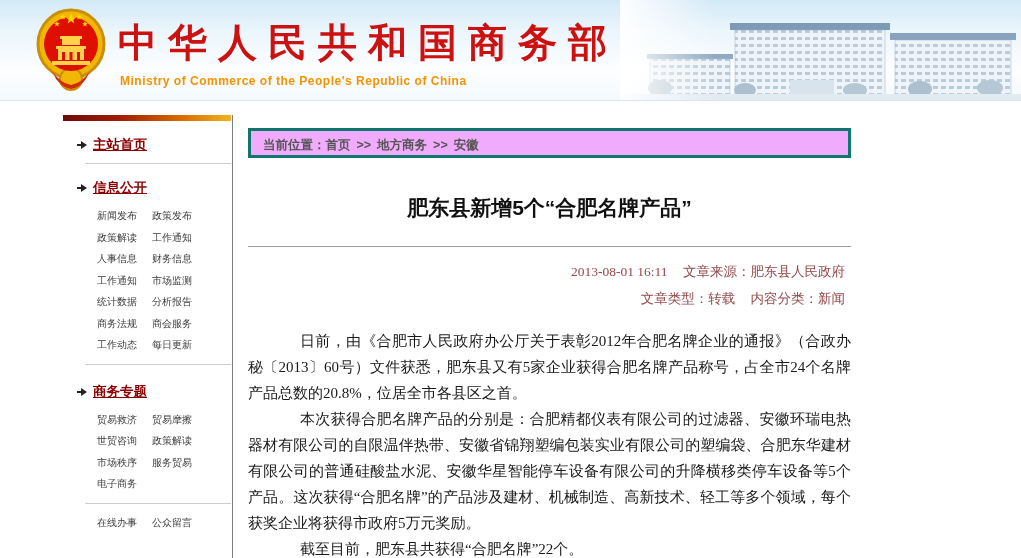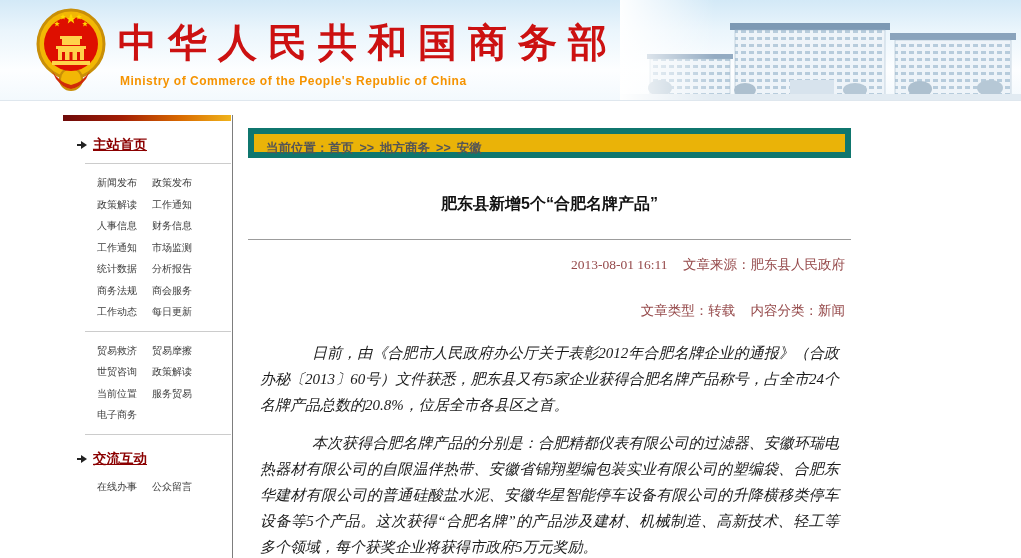--- a/index.html
+++ b/index.html
@@ -46,41 +46,41 @@
     font-size:10px; color:#3c3c3c;
   }
   .side-grid span { line-height:21.5px; white-space:nowrap; cursor:pointer; }
   .side-head.mt18 { margin-top:18px; }
 
   .side-vline { position:absolute; left:232px; top:115px; width:1px; height:443px; background:#7d7d7d; }
 
   
   .content { position:absolute; left:248px; top:128px; width:603px; }
   .breadcrumb {
-    height:30px; background:#eab308; border:6px solid #0f766e;
+    height:30px; background:#f0abfc; border:3px solid #0f766e;
     line-height:28px; padding-left:12px;
     font-size:12.5px; font-weight:bold; color:#555;
   }
   .breadcrumb a { color:#555; text-decoration:none; cursor:pointer; }
   .breadcrumb .sep { margin:0 6px; }
   .art-title {
     margin-top:36px; text-align:center;
-    font-size:16px; font-weight:bold; color:#111;
+    font-size:21px; font-weight:bold; color:#111;
     font-family:"Liberation Sans", sans-serif;
   }
   .art-div { border:none; border-top:1px solid #9c9c9c; margin-top:24px; }
   .meta { text-align:right; font-size:13.5px; color:#95494a; font-family:"Liberation Serif", serif; }
   .meta-1 { margin-top:16px; }
-  .meta-2 { margin-top:28px; }
+  .meta-2 { margin-top:9px; }
   .meta span { margin:0 6px; }
   .art-body {
     margin-top:20px; font-size:15px; line-height:26px; color:#1a1a1a;
     text-align:justify; font-family:"Liberation Serif", serif;
   }
-  .art-body p { text-indent:52px; margin:12px;font-style:italic; }
+  .art-body p { text-indent:52px; margin:0; }
 </style>
 </head>
 <body>
 
 <div class="page">
 
   <header class="site-header">
     <svg class="building" width="401" height="100" viewBox="0 0 401 100">
       <defs>
         <pattern id="winA" width="8" height="7" patternUnits="userSpaceOnUse">
@@ -156,57 +156,64 @@
 
     <div class="side-head">
       <span class="arrow-ic">
           <span class="bar"></span>
           <span class="tri"></span>
         </span>
       <a>主站首页</a>
     </div>
     <hr class="side-div">
 
+    <div class="side-head">
+      <span class="arrow-ic">
+          <span class="bar"></span>
+          <span class="tri"></span>
+        </span>
+      <a>信息公开</a>
+    </div>
     <div class="side-grid">
       <span>新闻发布</span>
       <span>政策发布</span>
       <span>政策解读</span>
       <span>工作通知</span>
       <span>人事信息</span>
       <span>财务信息</span>
       <span>工作通知</span>
       <span>市场监测</span>
       <span>统计数据</span>
       <span>分析报告</span>
       <span>商务法规</span>
       <span>商会服务</span>
       <span>工作动态</span>
       <span>每日更新</span>
     </div>
     <hr class="side-div m2">
 
+    <div class="side-head mt18">
+      <span class="arrow-ic">
+          <span class="bar"></span>
+          <span class="tri"></span>
+        </span>
+      <a>商务专题</a>
+    </div>
     <div class="side-grid">
       <span>贸易救济</span>
       <span>贸易摩擦</span>
       <span>世贸咨询</span>
       <span>政策解读</span>
-      <span>当前位置</span>
+      <span>市场秩序</span>
       <span>服务贸易</span>
       <span>电子商务</span>
       <span></span>
     </div>
     <hr class="side-div m2">
 
-    <div class="side-head">
-      <span class="arrow-ic">
-          <span class="bar"></span>
-          <span class="tri"></span>
-        </span>
-      <a>交流互动</a>
-    </div>
     <div class="side-grid">
       <span>在线办事</span>
       <span>公众留言</span>
 
     </div>
   </aside>
 
   <div class="side-vline"></div>
 
   <main class="content">

